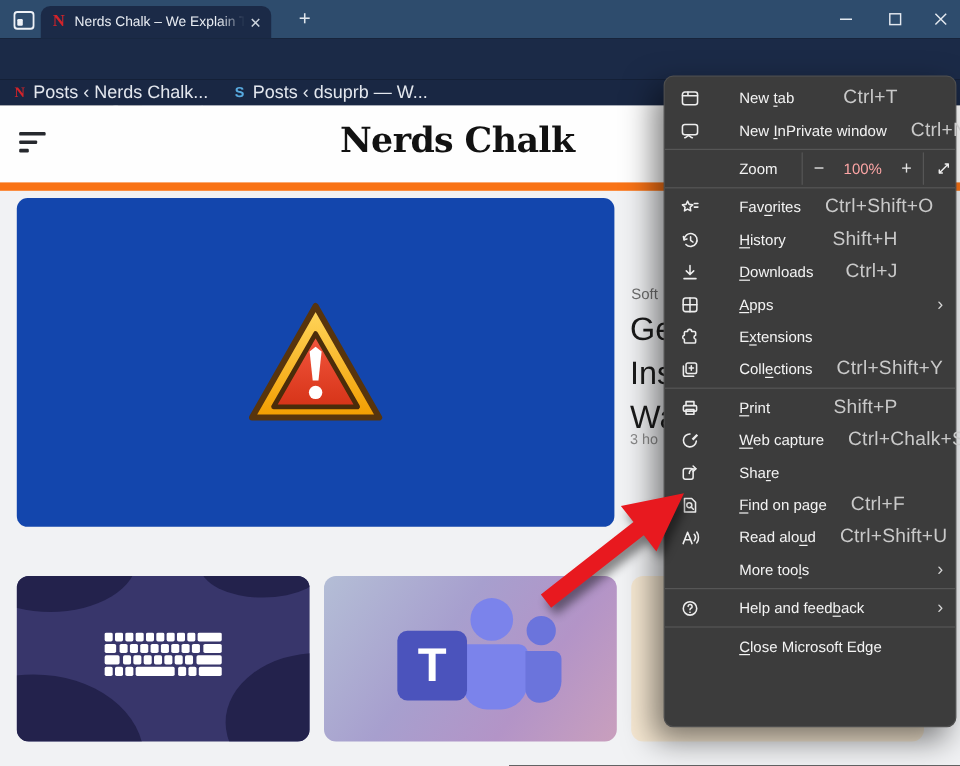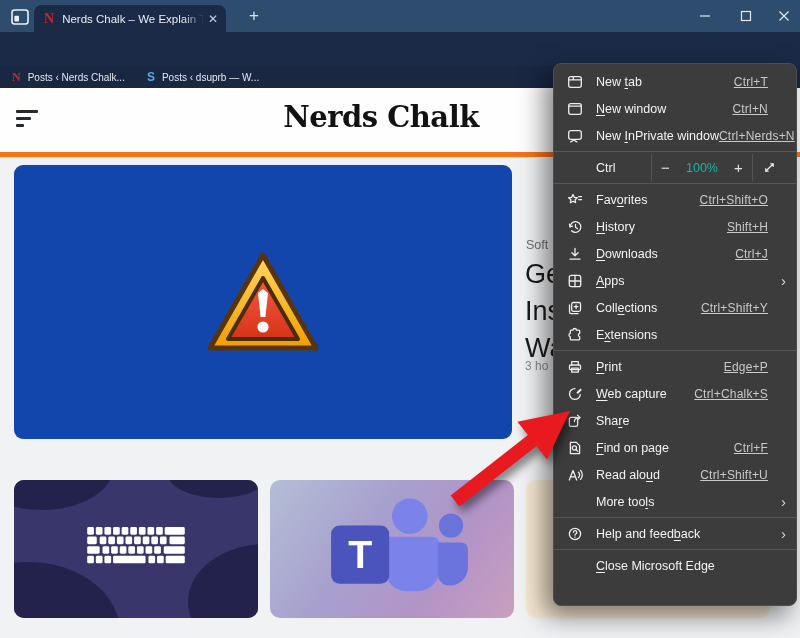--- a/index.html
+++ b/index.html
@@ -28,56 +28,56 @@
       font-size:8px;line-height:11px;text-align:center;border-radius:2px;padding:0 1px;}
   .grammarly{position:absolute;left:602px;top:39px;width:19px;height:19px;border-radius:50%;background:var(--grammarly,#15c39a);
       color:#fff;font-size:12px;font-weight:bold;text-align:center;line-height:19px;}
   .tdivider{position:absolute;left:637px;top:40px;width:1.5px;height:16px;background:#77869d;}
   .morebtn{position:absolute;left:763px;top:36px;width:33px;height:26px;border-radius:4px;background:rgba(255,255,255,.10);
       display:flex;align-items:center;justify-content:center;}
   
   .bookmarks{position:absolute;left:0;top:66px;width:800px;height:22px;background:var(--bookmarks,#192743);display:flex;align-items:center;}
   .bm{display:flex;align-items:center;margin-left:12px;}
   .bm-fav{font-weight:bold;font-size:12px;font-family:"Liberation Serif",serif;margin-right:7px;}
-  .bm-label{font-size:10px;color:#e3e7ee;}
+  .bm-label{font-size:15px;color:#e3e7ee;}
   .fav-n{color:var(--favn,#d2232a);} .fav-s{color:var(--favs,#58aadf);font-family:"Liberation Sans",sans-serif;}
   
   .page{position:absolute;left:0;top:88px;width:800px;height:550px;background:var(--pagebg,#f1f2f4);}
-  .pageheader{position:absolute;left:0;top:0;width:800px;height:64px;background:var(--headerbg,#fefefe);border-bottom:5px solid #f97316;}
+  .pageheader{position:absolute;left:0;top:0;width:800px;height:64px;background:var(--headerbg,#fefefe);border-bottom:7px solid #f97316;}
   .hamburger{position:absolute;left:16px;top:22px;width:24px;height:16px;}
   .hamburger i{display:block;height:2.5px;background:#26292e;border-radius:1px;margin-bottom:4.5px;}
   .logo{position:absolute;left:381px;top:12px;transform:translateX(-50%);font-family:"DejaVu Serif","Liberation Serif",serif;
       font-weight:bold;font-size:29px;letter-spacing:-.5px;color:#121212;white-space:nowrap;}
   .hero{position:absolute;left:14px;top:77px;width:498px;height:274px;border-radius:9px;background:var(--heroblue,#1346ad);
       display:flex;align-items:center;justify-content:center;}
   .art-cat{position:absolute;left:526px;top:150px;font-size:12.5px;color:#6f6f6f;white-space:nowrap;}
   .art-headline{position:absolute;left:525px;top:168px;font-size:27px;line-height:37px;color:#1b1b1b;white-space:nowrap;}
   .art-meta{position:absolute;left:525px;top:271px;font-size:12px;color:#8a8a8a;white-space:nowrap;}
   .card{position:absolute;top:392px;width:244px;height:138px;border-radius:10px;overflow:hidden;}
   .card1{left:14px;background:var(--card1,#38366b);}
   .card1 svg.blobs{position:absolute;left:0;top:0;}
   .card1 svg.kbd{position:absolute;left:50%;top:50%;transform:translate(-50%,-50%);}
   .card2{left:270px;background:linear-gradient(125deg,#b4bed6 0%,#a79fce 40%,#b394c7 70%,#c99fbd 100%);}
   .card2 svg{position:absolute;left:50%;top:50%;transform:translate(-50%,-50%);}
   .card3{left:526px;background:var(--card3,#f6e8d2);}
   
   .menu{position:absolute;left:553px;top:63px;width:244px;height:543px;background:var(--menubg,#3c3c3c);
       border:1px solid #4e4e4e;border-radius:8px;box-sizing:border-box;z-index:30;padding:4px 0 6px 0;
       box-shadow:-8px 10px 26px rgba(0,0,0,.5);}
-  .mi{display:flex;align-items:center;height:27px;padding:0 10px 0 13px;font-size:12.5px;color:var(--menutext,#f3f3f3);}
+  .mi{display:flex;align-items:center;height:27px;padding:0 10px 0 13px;font-size:12.5px;color:var(--menutext,#f3f3f3);gap:20px;}
   .mi-ico{width:16px;height:16px;margin-right:13px;flex:none;display:flex;align-items:center;justify-content:center;}
   .mi-label{white-space:nowrap;}
   .mi-label u{text-underline-offset:2px;}
-  .mi-short{margin-left:auto;font-size:12px;color:var(--shortcuttext,#c9c9c9);letter-spacing:.2px;text-decoration:underline;}
+  .mi-short{margin-left:auto;font-size:16px;color:var(--shortcuttext,#c9c9c9);letter-spacing:.2px;}
   .mi-chev{width:18px;flex:none;text-align:right;color:#d6d6d6;font-size:15px;line-height:14px;}
   .msep{height:1px;background:var(--menuline,#565656);margin:2px 0;}
   .zgroup{margin-left:auto;display:flex;align-items:center;height:27px;}
   .zsep{width:1px;height:27px;background:var(--menuline,#565656);}
   .zbtn{width:27px;text-align:center;font-size:15px;color:#e4e4e4;}
-  .zval{width:46px;text-align:center;font-size:12.5px;color:#14b8a6;}
+  .zval{width:46px;text-align:center;font-size:12.5px;color:#fca5a5;}
   .zfull{width:33px;display:flex;align-items:center;justify-content:center;}
   
   .arrow{position:absolute;left:410px;top:393px;z-index:40;filter:drop-shadow(4px 6px 4px rgba(0,0,0,.45));}
   svg{display:block;}
 </style>
 </head>
 <body>
 
 <div id="stage">
 
@@ -299,43 +299,32 @@
             <path d="M1.7 5.8h12.6M6.3 2.7v3.1" fill="none" stroke="#ededed" stroke-width="1.3" stroke-linecap="round" stroke-linejoin="round"></path>
           </svg>
         </span>
         <span class="mi-label">New <u>t</u>ab</span>
         <span class="mi-short">Ctrl+T</span>
         <span class="mi-chev"></span>
       </div>
       <div class="mi">
         <span class="mi-ico">
           <svg width="16" height="16" viewBox="0 0 16 16">
-            <rect x="1.7" y="2.7" width="12.6" height="10.6" rx="2" fill="none" stroke="#ededed" stroke-width="1.3" stroke-linecap="round" stroke-linejoin="round"></rect>
-            <path d="M1.7 5.2h12.6" fill="none" stroke="#ededed" stroke-width="1.3" stroke-linecap="round" stroke-linejoin="round"></path>
-          </svg>
-        </span>
-        <span class="mi-label"><u>N</u>ew window</span>
-        <span class="mi-short">Ctrl+N</span>
-        <span class="mi-chev"></span>
-      </div>
-      <div class="mi">
-        <span class="mi-ico">
-          <svg width="16" height="16" viewBox="0 0 16 16">
             <rect x="1.7" y="2.7" width="12.6" height="8.6" rx="2" fill="none" stroke="#ededed" stroke-width="1.3" stroke-linecap="round" stroke-linejoin="round"></rect>
             <path d="M3.6 13.8c1.6 0 1.6-1.6 3.2-1.6s1.6 1.6 3.2 1.6" fill="none" stroke="#ededed" stroke-width="1.3" stroke-linecap="round" stroke-linejoin="round"></path>
           </svg>
         </span>
         <span class="mi-label">New <u>I</u>nPrivate window</span>
         <span class="mi-short">Ctrl+Nerds+N</span>
         <span class="mi-chev"></span>
       </div>
       <div class="msep"></div>
       <div class="mi">
         <span class="mi-ico"></span>
-        <span class="mi-label">Ctrl</span>
+        <span class="mi-label">Zoom</span>
         <span class="zgroup">
           <span class="zsep"></span>
           <span class="zbtn">−</span>
           <span class="zval">100%</span>
           <span class="zbtn">+</span>
           <span class="zsep"></span>
           <span class="zfull">
             <svg width="15" height="15" viewBox="0 0 16 16">
               <path d="M4 12L12 4M9.3 4H12v2.7M6.7 12H4V9.3" fill="none" stroke="#ededed" stroke-width="1.3" stroke-linecap="round" stroke-linejoin="round"></path>
             </svg>
@@ -383,50 +372,50 @@
             <path d="M8 2.3v11.4M2.3 8h11.4" fill="none" stroke="#ededed" stroke-width="1.3" stroke-linecap="round" stroke-linejoin="round"></path>
           </svg>
         </span>
         <span class="mi-label"><u>A</u>pps</span>
         <span class="mi-short"></span>
         <span class="mi-chev">›</span>
       </div>
       <div class="mi">
         <span class="mi-ico">
           <svg width="16" height="16" viewBox="0 0 16 16">
+            <path d="M6 3.2a1.7 1.7 0 0 1 3.4 0h2.3a1 1 0 0 1 1 1v2.1a1.8 1.8 0 0 0 0 3.5v2.1a1 1 0 0 1-1 1H4.3a1 1 0 0 1-1-1V9.8a1.8 1.8 0 0 1 0-3.5V4.2a1 1 0 0 1 1-1z" fill="none" stroke="#ededed" stroke-width="1.3" stroke-linecap="round" stroke-linejoin="round"></path>
+          </svg>
+        </span>
+        <span class="mi-label">E<u>x</u>tensions</span>
+        <span class="mi-short"></span>
+        <span class="mi-chev"></span>
+      </div>
+      <div class="mi">
+        <span class="mi-ico">
+          <svg width="16" height="16" viewBox="0 0 16 16">
             <rect x="4.7" y="2.5" width="8.8" height="8.8" rx="1.5" fill="none" stroke="#ededed" stroke-width="1.3" stroke-linecap="round" stroke-linejoin="round"></rect>
             <path d="M2.5 5v7a1.6 1.6 0 0 0 1.6 1.6h7" fill="none" stroke="#ededed" stroke-width="1.3" stroke-linecap="round" stroke-linejoin="round"></path>
             <path d="M9.1 4.9v3.6M7.3 6.7h3.6" fill="none" stroke="#ededed" stroke-width="1.3" stroke-linecap="round" stroke-linejoin="round"></path>
           </svg>
         </span>
         <span class="mi-label">Coll<u>e</u>ctions</span>
         <span class="mi-short">Ctrl+Shift+Y</span>
         <span class="mi-chev"></span>
       </div>
-      <div class="mi">
-        <span class="mi-ico">
-          <svg width="16" height="16" viewBox="0 0 16 16">
-            <path d="M6 3.2a1.7 1.7 0 0 1 3.4 0h2.3a1 1 0 0 1 1 1v2.1a1.8 1.8 0 0 0 0 3.5v2.1a1 1 0 0 1-1 1H4.3a1 1 0 0 1-1-1V9.8a1.8 1.8 0 0 1 0-3.5V4.2a1 1 0 0 1 1-1z" fill="none" stroke="#ededed" stroke-width="1.3" stroke-linecap="round" stroke-linejoin="round"></path>
-          </svg>
-        </span>
-        <span class="mi-label">E<u>x</u>tensions</span>
-        <span class="mi-short"></span>
-        <span class="mi-chev"></span>
-      </div>
       <div class="msep"></div>
       <div class="mi">
         <span class="mi-ico">
           <svg width="16" height="16" viewBox="0 0 16 16">
             <path d="M4.7 6V2.7h6.6V6" fill="none" stroke="#ededed" stroke-width="1.3" stroke-linecap="round" stroke-linejoin="round"></path>
             <rect x="2.5" y="6" width="11" height="4.6" rx="1" fill="none" stroke="#ededed" stroke-width="1.3" stroke-linecap="round" stroke-linejoin="round"></rect>
             <rect x="4.7" y="9.2" width="6.6" height="4" fill="none" stroke="#ededed" stroke-width="1.3" stroke-linecap="round" stroke-linejoin="round"></rect>
           </svg>
         </span>
         <span class="mi-label"><u>P</u>rint</span>
-        <span class="mi-short">Edge+P</span>
+        <span class="mi-short">Shift+P</span>
         <span class="mi-chev"></span>
       </div>
       <div class="mi">
         <span class="mi-ico">
           <svg width="16" height="16" viewBox="0 0 16 16">
             <path d="M13.3 8.6A5.4 5.4 0 1 1 8 2.6" fill="none" stroke="#ededed" stroke-width="1.3" stroke-linecap="round" stroke-linejoin="round"></path>
             <path d="M9.4 6.6l4-4 1.4 1.4-4 4z" fill="#ededed" stroke="none"></path>
           </svg>
         </span>
         <span class="mi-label"><u>W</u>eb capture</span>

